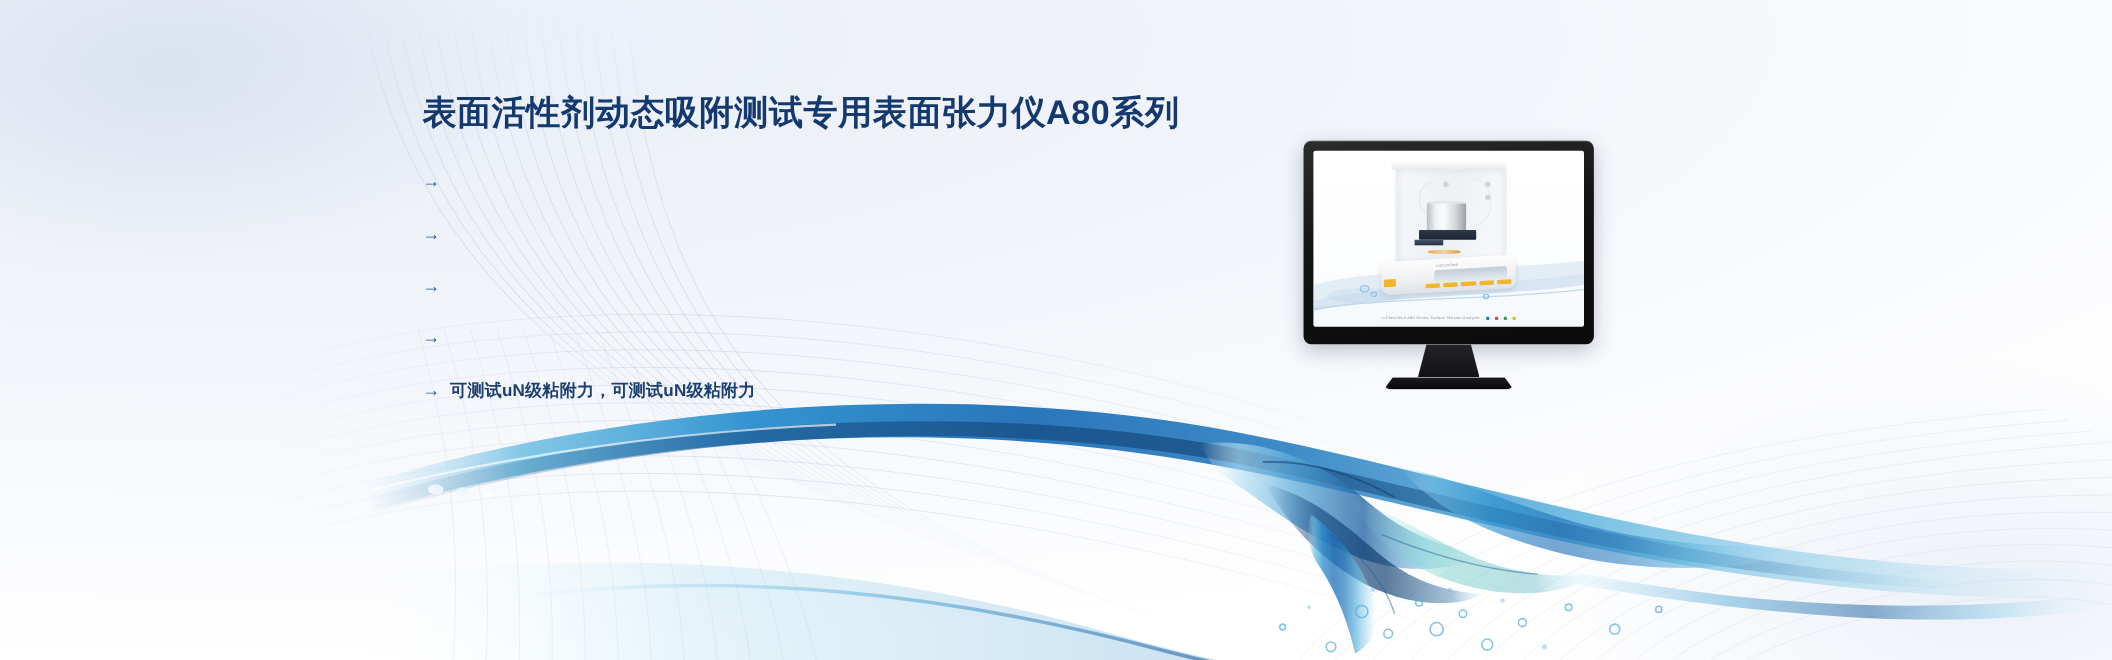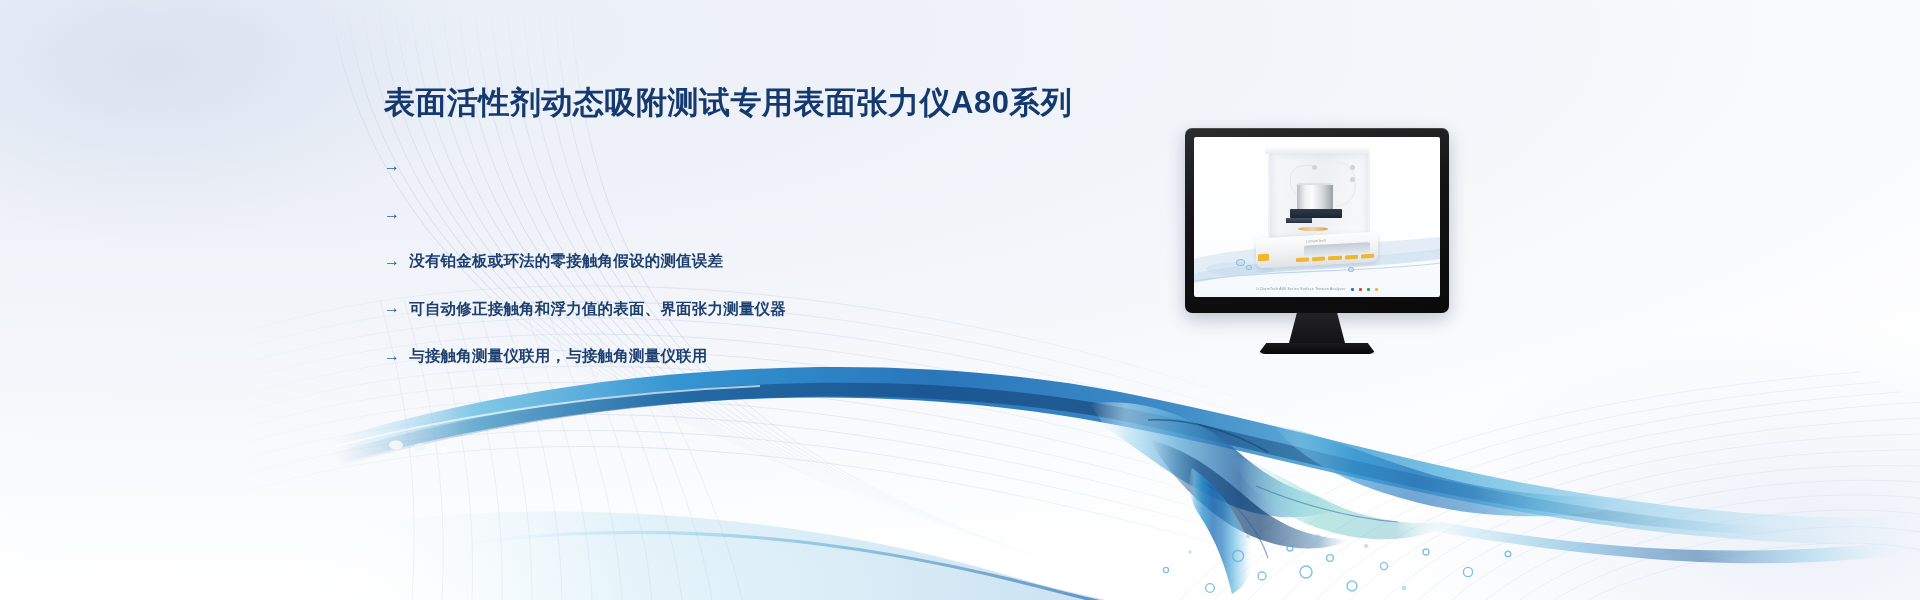--- a/index.html
+++ b/index.html
@@ -246,29 +246,27 @@
 
     <ul class="bullets">
       <li class="bullet">
         <span class="bullet-arrow">→</span>
       </li>
       <li class="bullet">
         <span class="bullet-arrow">→</span>
       </li>
       <li class="bullet">
         <span class="bullet-arrow">→</span>
-        <span class="bullet-text">没有铂金板或环法的零接触角假设的测值误差</span>
       </li>
       <li class="bullet">
         <span class="bullet-arrow">→</span>
-        <span class="bullet-text">可自动修正接触角和浮力值的表面、界面张力测量仪器</span>
       </li>
       <li class="bullet">
         <span class="bullet-arrow">→</span>
-        <span class="bullet-text">与接触角测量仪联用，与接触角测量仪联用</span>
+        <span class="bullet-text">可测试uN级粘附力，可测试uN级粘附力</span>
       </li>
     </ul>
   </div>
 
   <div class="monitor">
     <div class="mon-bezel">
       <div class="mon-screen">
 
         <svg class="screen-wave" viewBox="0 0 246 58" preserveAspectRatio="none">
           <path d="M0 30 C 60 14, 150 18, 246 8 L246 22 C 150 32, 60 28, 0 44 Z" fill="#dfeaf4" opacity=".85"></path>

